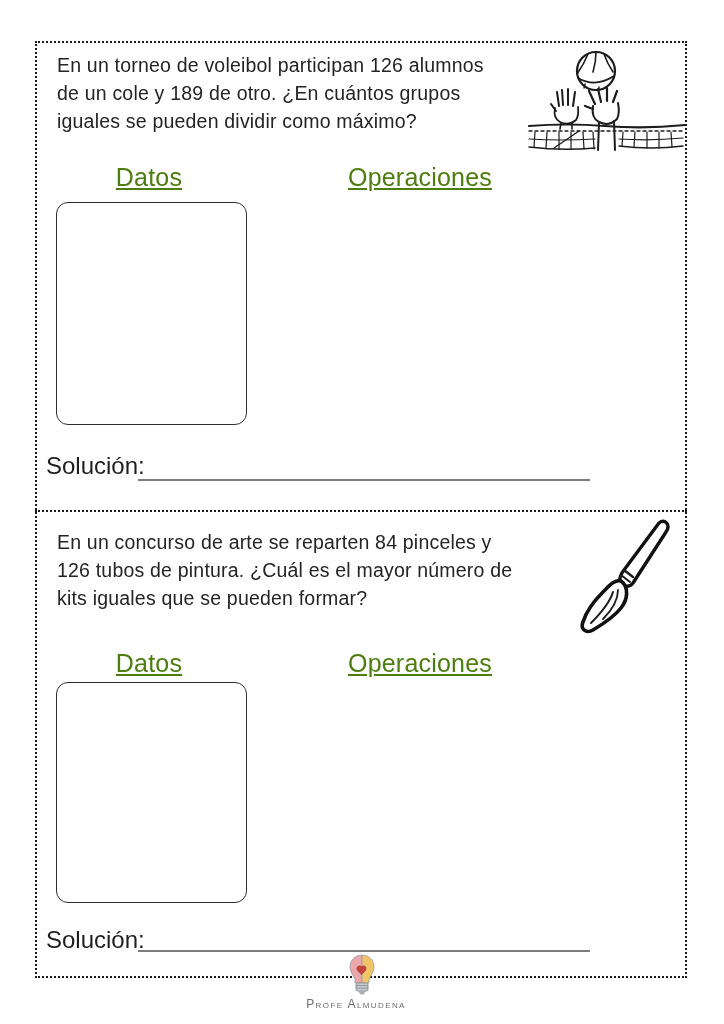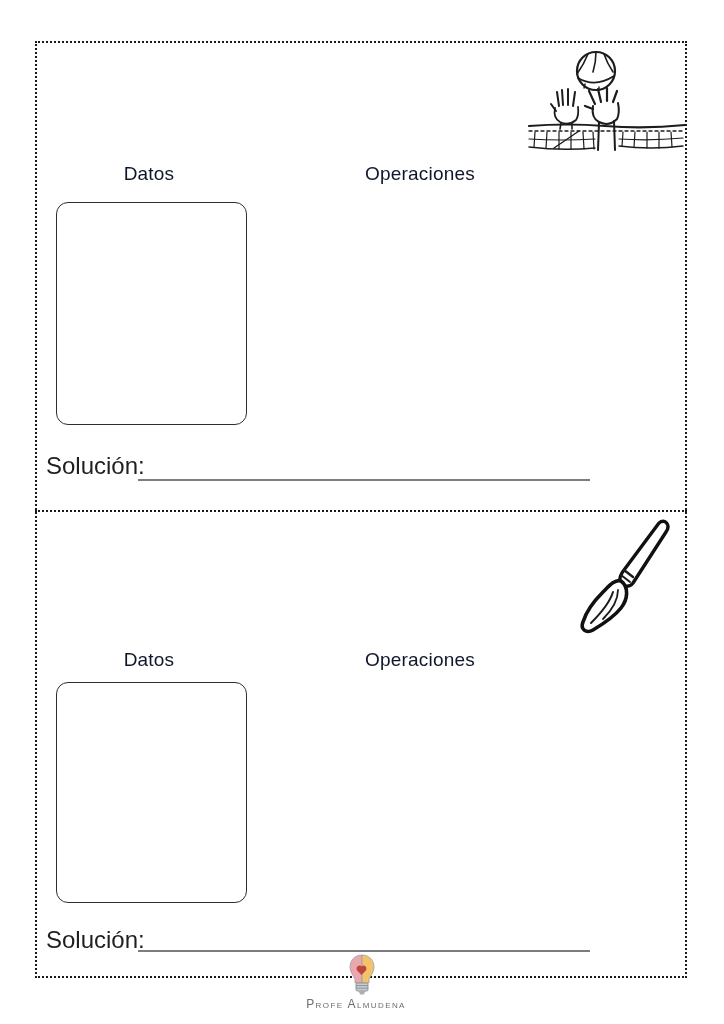--- a/index.html
+++ b/index.html
@@ -23,22 +23,22 @@
     position:absolute;left:22px;width:478px;
     font-size:19.5px;line-height:28px;font-weight:500;letter-spacing:0.2px;
     color:#242424;white-space:pre-line;
   }
   .section.one .problem-text{top:10px;}
   .section.two .problem-text{top:16px;}
   .illustration{position:absolute;}
   .illus-volleyball{left:492px;top:5px;width:160px;height:108px;}
   .illus-brush{left:540px;top:7px;width:95px;height:122px;}
   .col-label{
-    position:absolute;font-size:19px;font-weight:500;color:#0f172a;
-    text-align:center;letter-spacing:0.2px;
+    position:absolute;font-size:25px;font-weight:500;color:#4d7c0f;
+    text-align:center;letter-spacing:0.2px;text-decoration:underline;
   }
   .label-datos{left:54px;width:120px;}
   .label-operaciones{left:285px;width:200px;}
   .section.one .col-label{top:122px;}
   .section.two .col-label{top:137px;}
   .datos-box{
     position:absolute;left:21px;width:191px;
     border:1.6px solid #2e2e2e;border-radius:12px;background:#ffffff;
     box-sizing:border-box;
   }
@@ -64,20 +64,23 @@
   svg{display:block;}
   .sk{fill:none;stroke:#1c1c1c;stroke-linecap:round;stroke-linejoin:round;}
 </style>
 </head>
 <body>
 
 <div class="sheet-border"></div>
 <div class="section-divider"></div>
 
 <div class="section one">
+  <div class="problem-text">En un torneo de voleibol participan 126 alumnos
+de un cole y 189 de otro. ¿En cuántos grupos
+iguales se pueden dividir como máximo?</div>
 
   <div class="illustration illus-volleyball">
     <svg viewBox="0 0 160 108" width="160" height="108">
 
       <circle class="sk" cx="69" cy="25" r="19" stroke-width="2.2" fill="#ffffff"></circle>
       <path class="sk" d="M61 8 Q57 18 50 28" stroke-width="1.6"></path>
       <path class="sk" d="M69 6 Q69 16 66 26" stroke-width="1.6"></path>
       <path class="sk" d="M77 8 Q80 17 86 26" stroke-width="1.6"></path>
       <path class="sk" d="M51 32 Q68 42 87 30" stroke-width="1.8"></path>
       <path class="sk" d="M58 38 L57 42" stroke-width="1.4"></path>
@@ -128,20 +131,23 @@
   <div class="col-label label-datos">Datos</div>
   <div class="col-label label-operaciones">Operaciones</div>
 
   <div class="datos-box"></div>
 
   <div class="solucion-label">Solución:</div>
   <div class="solucion-line"></div>
 </div>
 
 <div class="section two">
+  <div class="problem-text">En un concurso de arte se reparten 84 pinceles y
+126 tubos de pintura. ¿Cuál es el mayor número de
+kits iguales que se pueden formar?</div>
 
   <div class="illustration illus-brush">
     <svg viewBox="0 0 95 122" width="95" height="122">
 
       <path d="M84 4 C90 -1 96 6 91 13 L58 64 C55 69 47 68 45 63 C44 59 46 55 49 51 Z" fill="#ffffff" stroke="#111111" stroke-width="3.4" stroke-linejoin="round"></path>
 
       <path class="sk" d="M49 51 L58 58" stroke-width="2.4"></path>
       <path class="sk" d="M46 56 L55 63" stroke-width="2"></path>
 
       <path d="M46 62 C54 68 53 80 46 89 C39 98 28 105 18 111 C11 115 5 110 8 103 C11 93 19 82 28 73 C34 67 40 60 46 62 Z" fill="#ffffff" stroke="#111111" stroke-width="3.6" stroke-linejoin="round"></path>

